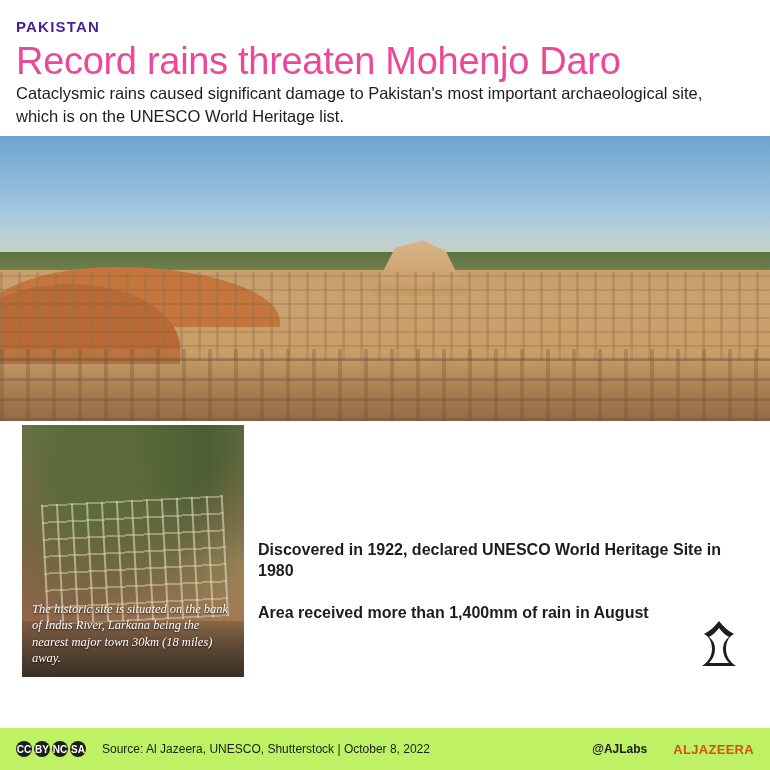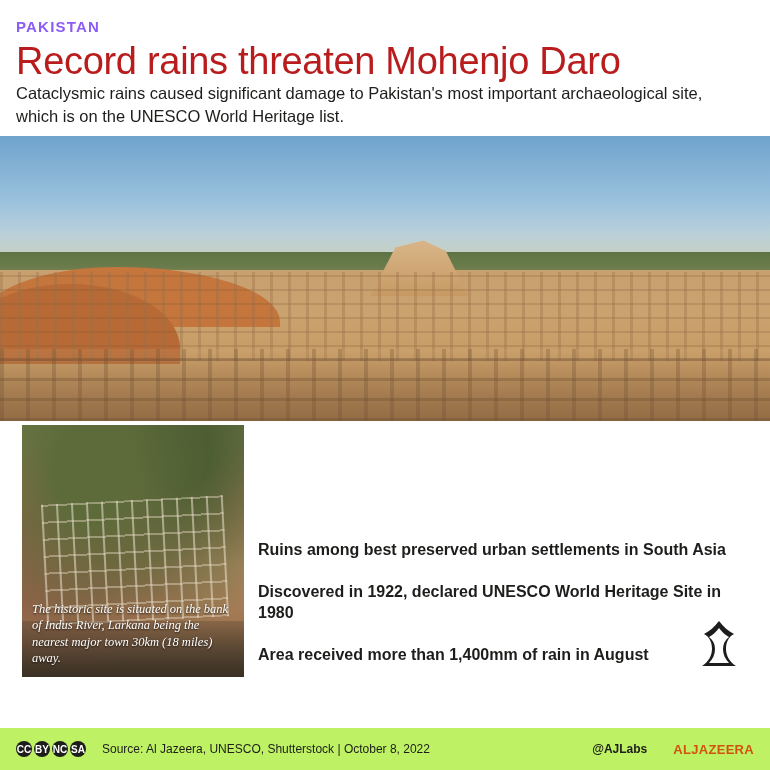--- a/index.html
+++ b/index.html
@@ -16,28 +16,28 @@
   }
 
   
   .header {
     padding: 18px 16px 8px 16px;
   }
   .kicker {
     font-size: 15px;
     font-weight: bold;
     letter-spacing: 1.2px;
-    color: #8b5cf6;
+    color: #4c1d95;
     text-transform: uppercase;
   }
   .headline {
     font-size: 38px;
     line-height: 1.08;
     font-weight: normal;
-    color: #b91c1c;
+    color: #ec4899;
     margin-top: 6px;
     letter-spacing: -0.3px;
   }
   .standfirst {
     font-size: 16.5px;
     line-height: 1.38;
     color: #1d1d1b;
     max-width: 690px;
   }
 
@@ -262,21 +262,20 @@
 
     <div class="inset">
       <div class="inset-bg"></div>
       <div class="inset-grid"></div>
       <div class="inset-water"></div>
       <div class="inset-caption">The historic site is situated on the bank of Indus River, Larkana being the nearest major town 30km (18 miles) away.</div>
     </div>
 
 
     <div class="facts">
-      <div class="fact">Ruins among best preserved urban settlements in South Asia</div>
       <div class="fact">Discovered in 1922, declared UNESCO World Heritage Site in 1980</div>
       <div class="fact">Area received more than 1,400mm of rain in August</div>
     </div>
 
     <div class="aj-logo">
       <svg width="58" height="52" viewBox="0 0 58 52">
         <path d="M29 3 C24 9 20 13 14 16 C20 19 22 25 22 31 C22 38 18 44 12 48 L46 48 C40 44 36 38 36 31 C36 25 38 19 44 16 C38 13 34 9 29 3 Z" fill="#1d1d1b"></path>
         <path d="M29 10 C26 14 23 17 19 19 C23 22 25 26 25 31 C25 36 23 41 19 45 L39 45 C35 41 33 36 33 31 C33 26 35 22 39 19 C35 17 32 14 29 10 Z" fill="#ffffff"></path>
       </svg>
     </div>

